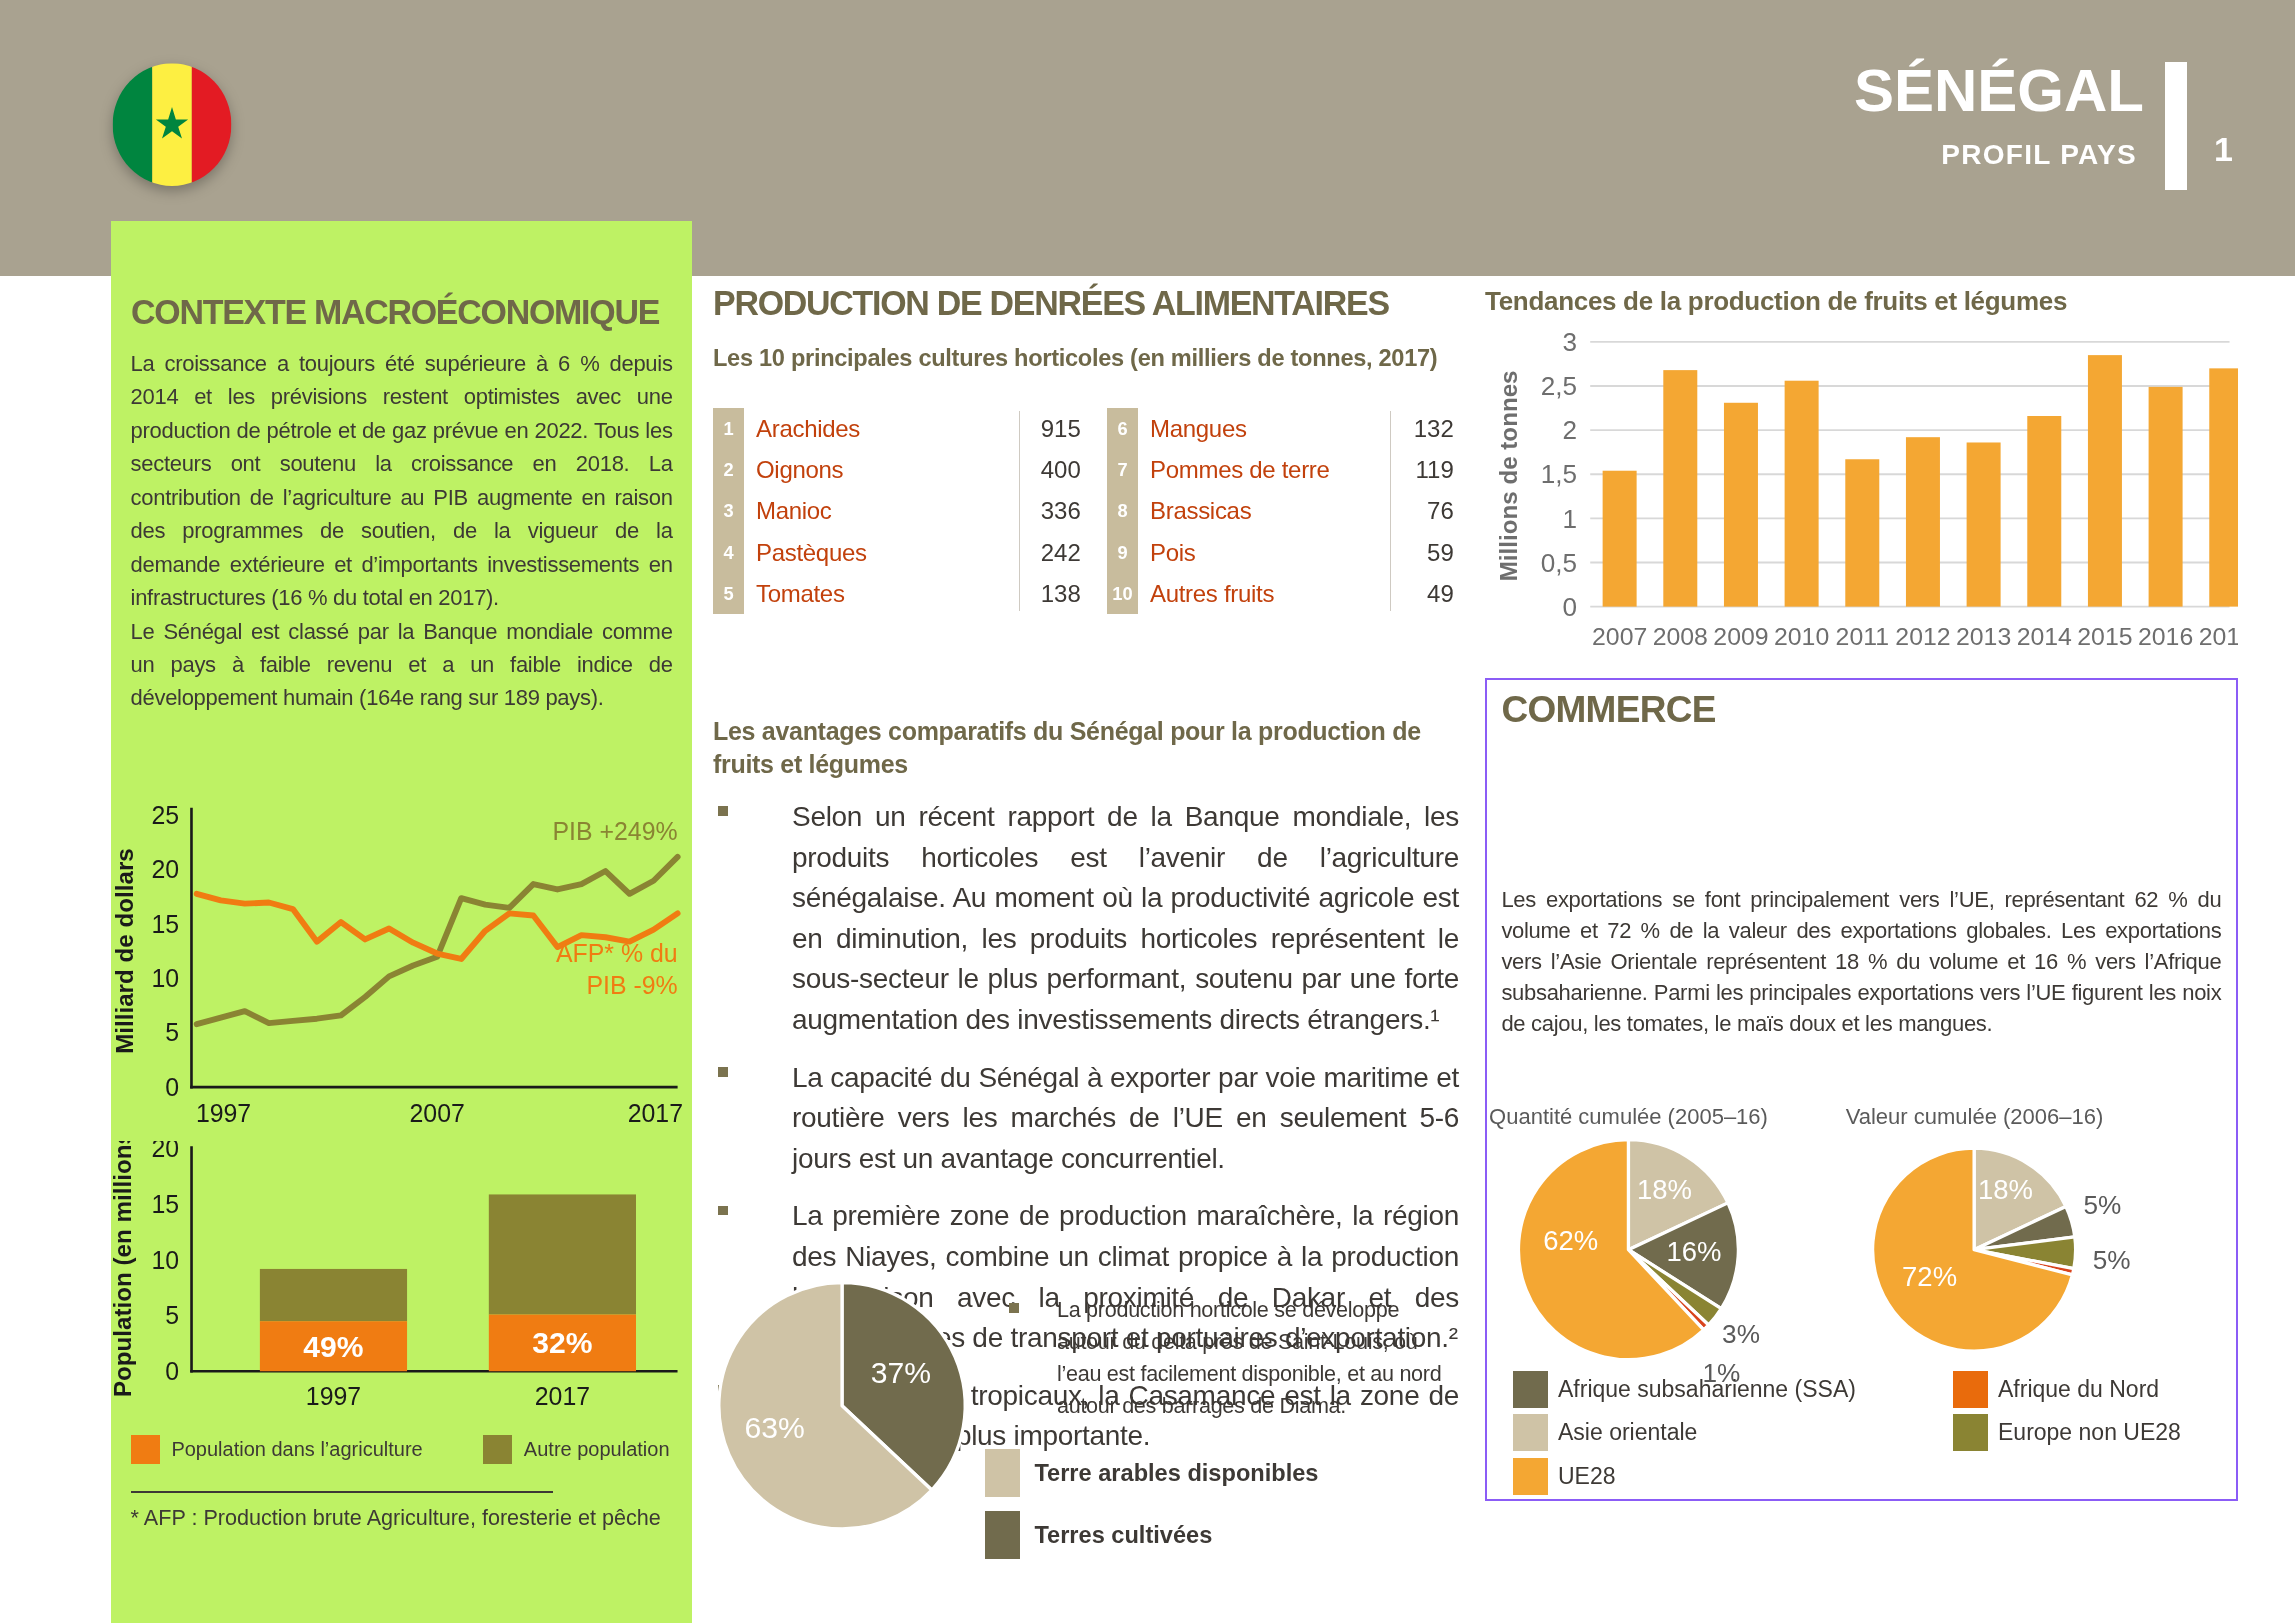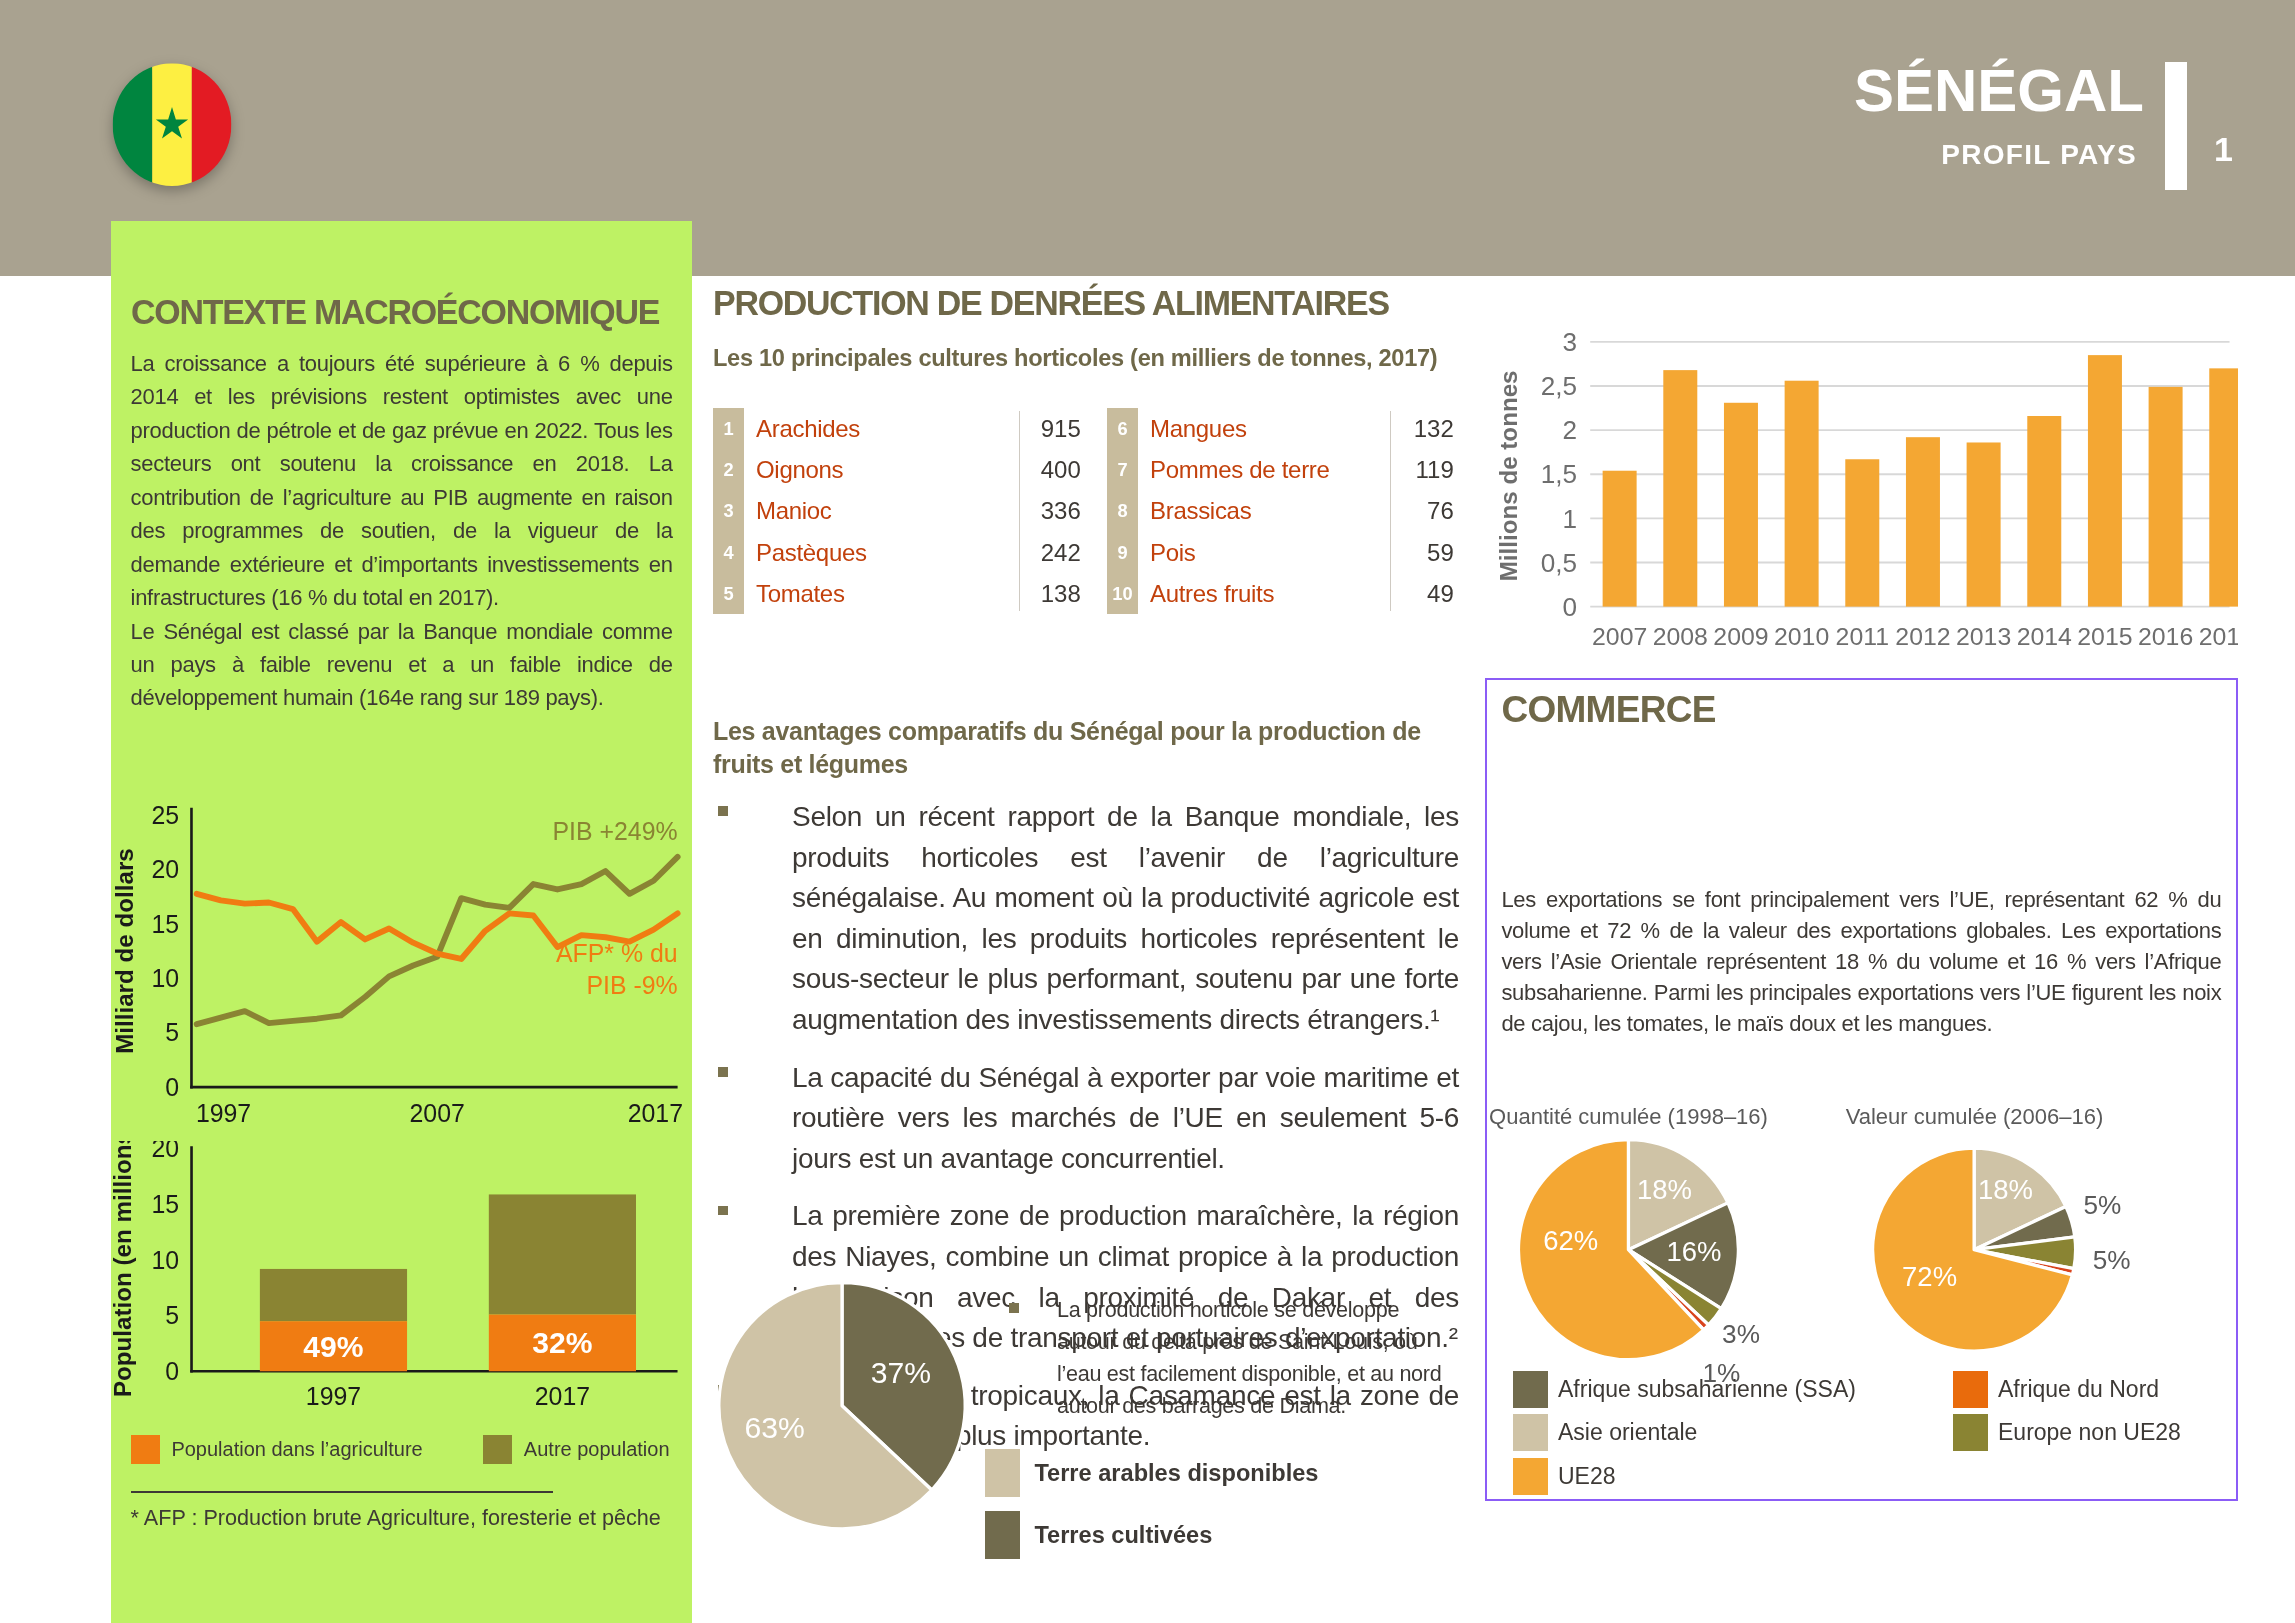--- a/index.html
+++ b/index.html
@@ -250,20 +250,21 @@
         <span class="lab">Terre arables disponibles</span>
       </div>
       <div class="item">
         <span class="sqt" style="background: rgb(113, 107, 77);"></span>
         <span class="lab">Terres cultivées</span>
       </div>
     </div>
   </section>
 
   <section class="right">
+    <div class="fv-title">Tendances de la production de fruits et légumes</div>
     <svg id="svg-fv" viewBox="0 0 1150 540" width="753" height="353">
         <line x1="160" y1="440" x2="1138" y2="440" stroke="#d8d8d8" stroke-width="3"></line>
         <text x="140" y="454" font-size="40" fill="#6e6e6e" text-anchor="end" font-weight="normal">0</text>
         <line x1="160" y1="372.5" x2="1138" y2="372.5" stroke="#d8d8d8" stroke-width="3"></line>
         <text x="140" y="386.5" font-size="40" fill="#6e6e6e" text-anchor="end" font-weight="normal">0,5</text>
         <line x1="160" y1="305" x2="1138" y2="305" stroke="#d8d8d8" stroke-width="3"></line>
         <text x="140" y="319" font-size="40" fill="#6e6e6e" text-anchor="end" font-weight="normal">1</text>
         <line x1="160" y1="237.5" x2="1138" y2="237.5" stroke="#d8d8d8" stroke-width="3"></line>
         <text x="140" y="251.5" font-size="40" fill="#6e6e6e" text-anchor="end" font-weight="normal">1,5</text>
         <line x1="160" y1="170" x2="1138" y2="170" stroke="#d8d8d8" stroke-width="3"></line>
@@ -294,21 +295,21 @@
         <text x="1040.1999999999998" y="498" font-size="38" fill="#6e6e6e" text-anchor="middle" font-weight="normal">2016</text>
         <rect x="1107" y="75.5" width="52" height="364.5" fill="#f4a733"></rect>
         <text x="1133" y="498" font-size="38" fill="#6e6e6e" text-anchor="middle" font-weight="normal">2017</text>
         <text x="48" y="240" font-size="37" fill="#6e6e6e" text-anchor="middle" font-weight="bold" transform="rotate(-90 48 240)">Millions de tonnes</text>
       </svg>
 
     <div class="cbox">
       <h1>COMMERCE</h1>
       <div class="cbody">Les exportations se font principalement vers l’UE, représentant 62 % du volume et 72 % de la valeur des exportations globales. Les exportations vers l’Asie Orientale représentent 18 % du volume et 16 % vers l’Afrique subsaharienne. Parmi les principales exportations vers l’UE figurent les noix de cajou, les tomates, le maïs doux et les mangues.</div>
 
-      <div class="ptitle qa">Quantité cumulée (1998–16)</div>
+      <div class="ptitle qa">Quantité cumulée (2005–16)</div>
       <div class="ptitle va">Valeur cumulée (2006–16)</div>
       <svg id="svg-pies" viewBox="0 0 1144 450" width="749" height="295">
           <path d="M 216 210 L 216.0 42.0 A 168 168 0 0 1 368.0 138.5 Z" fill="#cfc3a6" stroke="#fff" stroke-width="5" stroke-linejoin="round"></path>
           <path d="M 216 210 L 368.0 138.5 A 168 168 0 0 1 357.8 300.0 Z" fill="#716b4d" stroke="#fff" stroke-width="5" stroke-linejoin="round"></path>
           <path d="M 216 210 L 357.8 300.0 A 168 168 0 0 1 338.5 325.0 Z" fill="#8a8433" stroke="#fff" stroke-width="5" stroke-linejoin="round"></path>
           <path d="M 216 210 L 338.5 325.0 A 168 168 0 0 1 331.0 332.5 Z" fill="#d9441d" stroke="#fff" stroke-width="5" stroke-linejoin="round"></path>
           <path d="M 216 210 L 331.0 332.5 A 168 168 0 1 1 216.0 42.0 Z" fill="#f4a733" stroke="#fff" stroke-width="5" stroke-linejoin="round"></path>
           <text x="271" y="132" font-size="42" fill="#fff" text-anchor="middle" font-weight="normal">18%</text>
           <text x="316" y="228" font-size="42" fill="#fff" text-anchor="middle" font-weight="normal">16%</text>
           <text x="388" y="352" font-size="40" fill="#5a5a5a" text-anchor="middle" font-weight="normal">3%</text>

